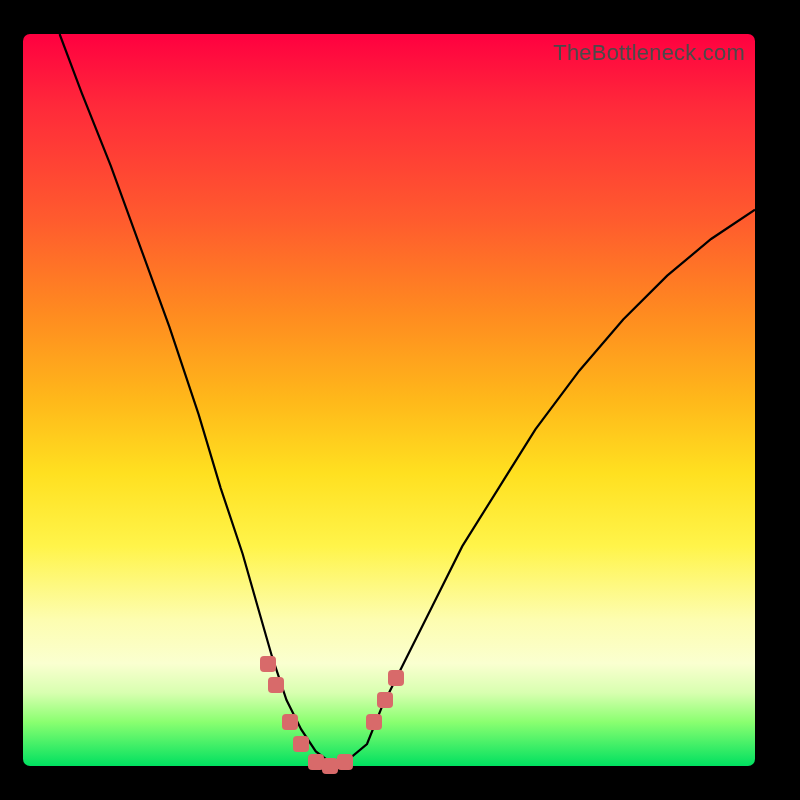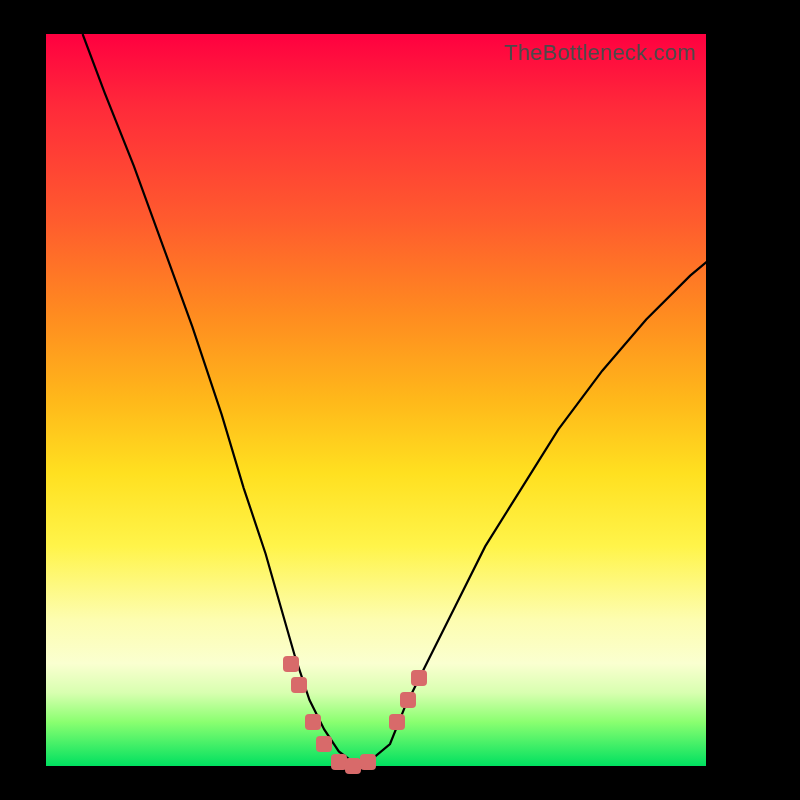--- a/index.html
+++ b/index.html
@@ -5,37 +5,38 @@
   * { margin: 0; padding: 0; box-sizing: border-box; }
   html, body { width: 800px; height: 800px; overflow: hidden; background: #000; }
   .frame {
     position: relative;
     width: 800px;
     height: 800px;
     background: #000;
   }
   .plot {
     position: absolute;
-    left: 46px;
+    left: 23px;
     top: 34px;
-    width: 660px;
+    width: 732px;
     height: 732px;
     background: linear-gradient(to bottom,
       #ff0040 0%,
       #ff2a3a 10%,
       #ff5a2e 25%,
       #ff8a20 38%,
       #ffb81a 50%,
       #ffe020 60%,
       #fff44a 70%,
       #fdfdb0 80%,
       #faffd0 86%,
       #d8ffb0 90%,
       #8aff70 94%,
       #00e060 100%);
+    border-radius: 7px;
   }
   .watermark {
     position: absolute;
     top: 6px;
     right: 10px;
     font-family: Arial, Helvetica, sans-serif;
     font-size: 22px;
     color: #4a4a4a;
     font-weight: 500;
     letter-spacing: 0.2px;

